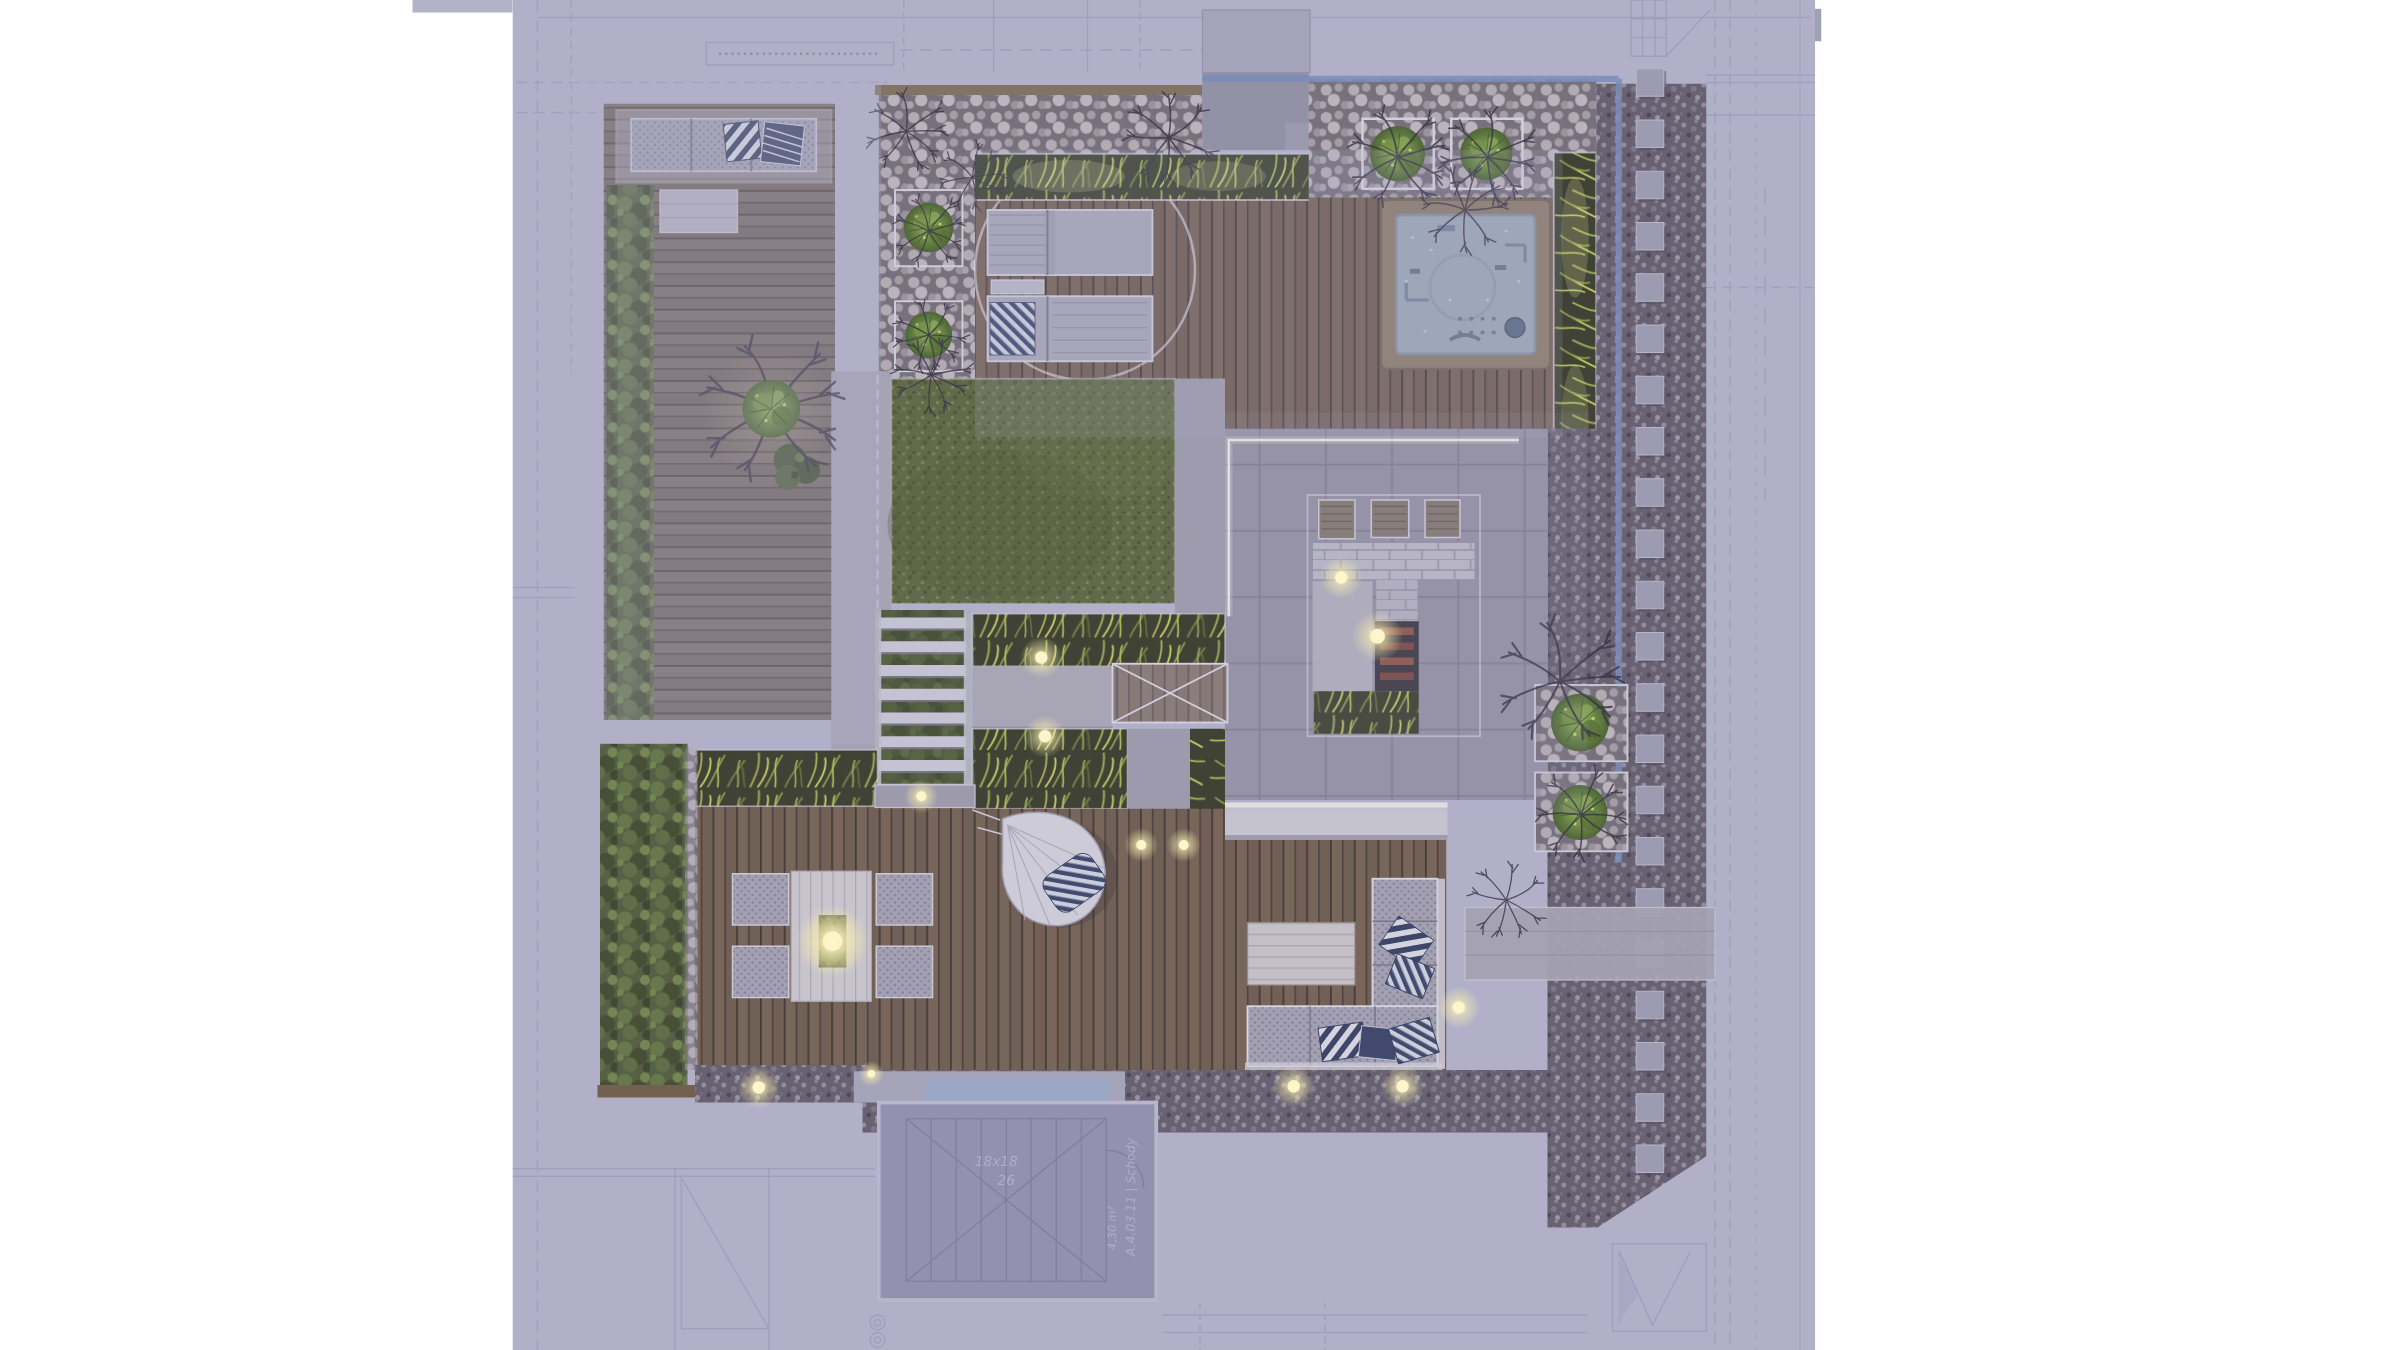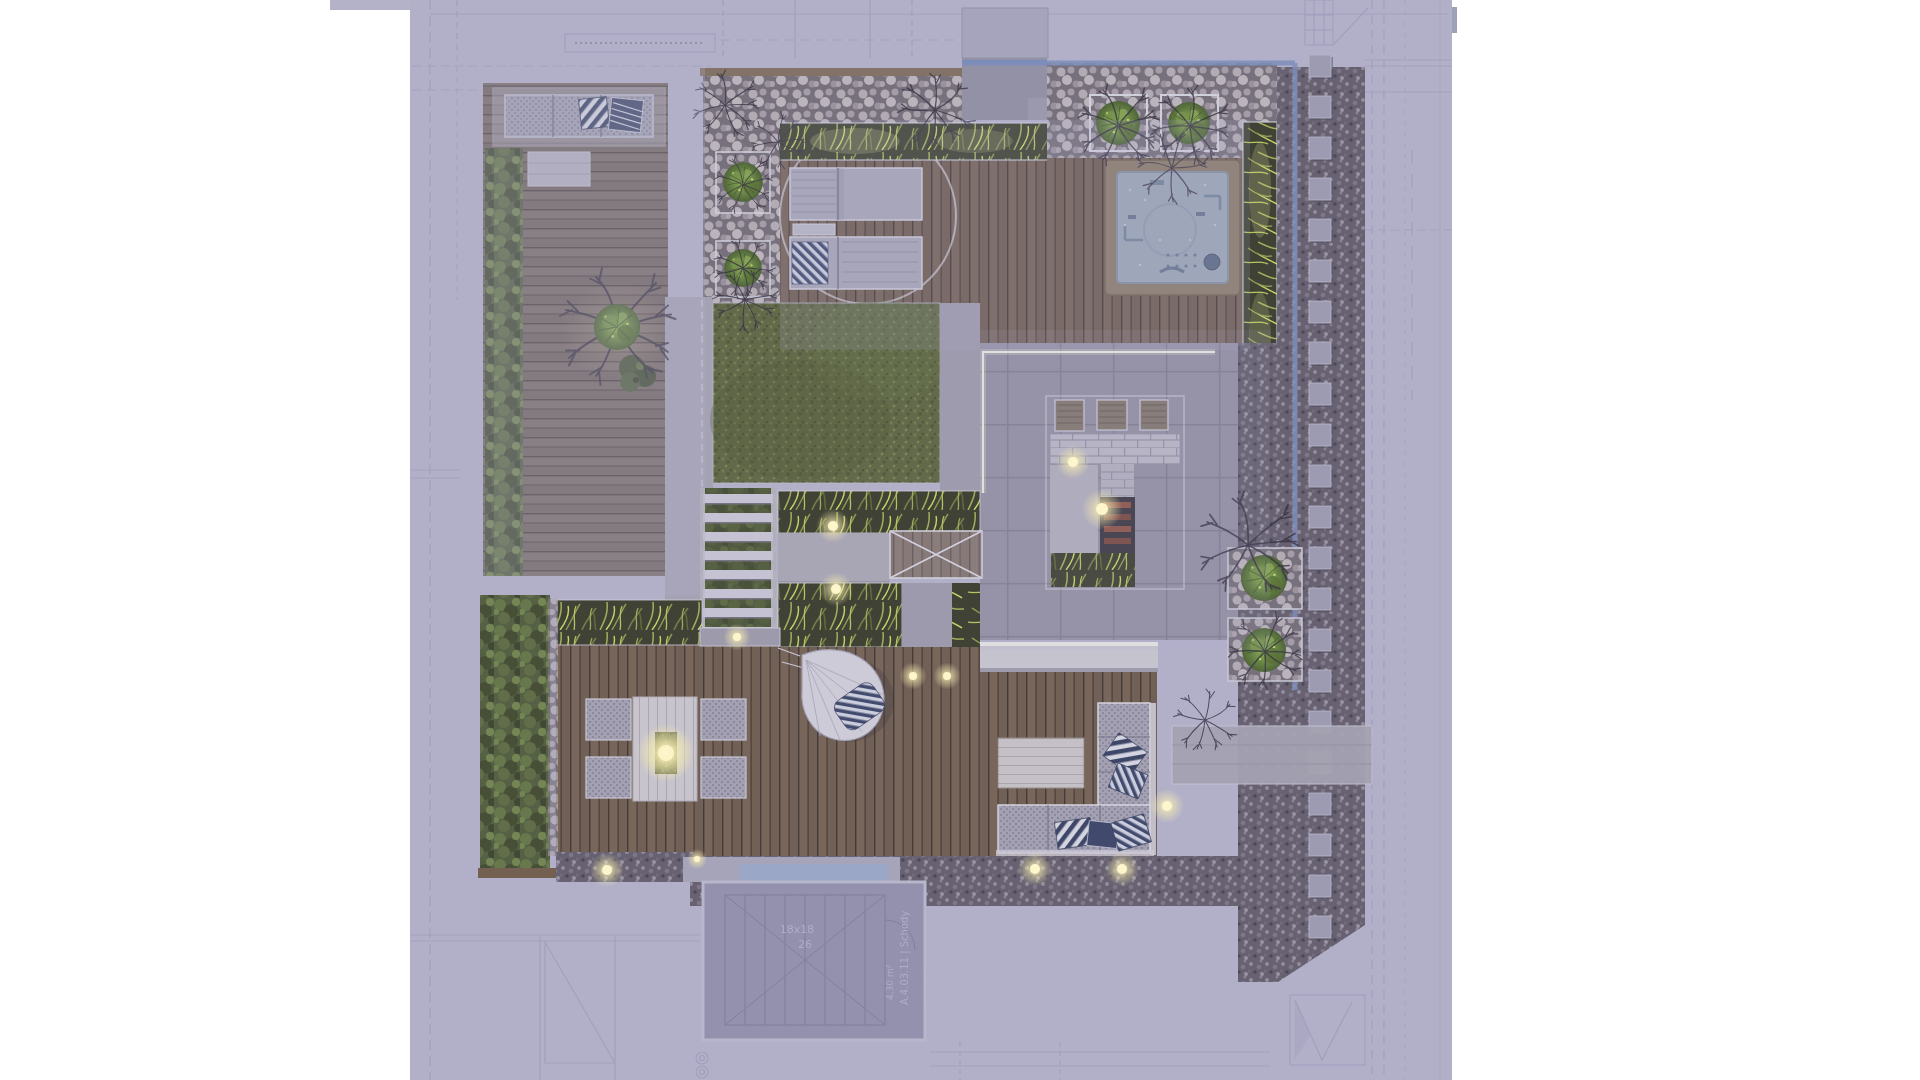--- a/index.html
+++ b/index.html
@@ -1,17 +1,17 @@
 <!DOCTYPE html>
 <html><head>
 <meta charset="utf-8">
 <style>
   html,body{margin:0;padding:0;background:#ffffff;width:1920px;height:1080px;overflow:hidden;
     font-family:"DejaVu Sans",sans-serif;}
-  #stage{position:relative;width:1920px;height:1080px;}
+  #stage{position:relative;width:1920px;height:1080px;font-style:italic;}
   svg{display:block}
   text{font-family:"DejaVu Sans",sans-serif;}
 </style>
 </head>
 <body>
 
 <div id="stage">
 <svg id="scene" viewBox="0 0 1920 1080" width="1920" height="1080">
 <defs>
   <radialGradient id="glowR">

